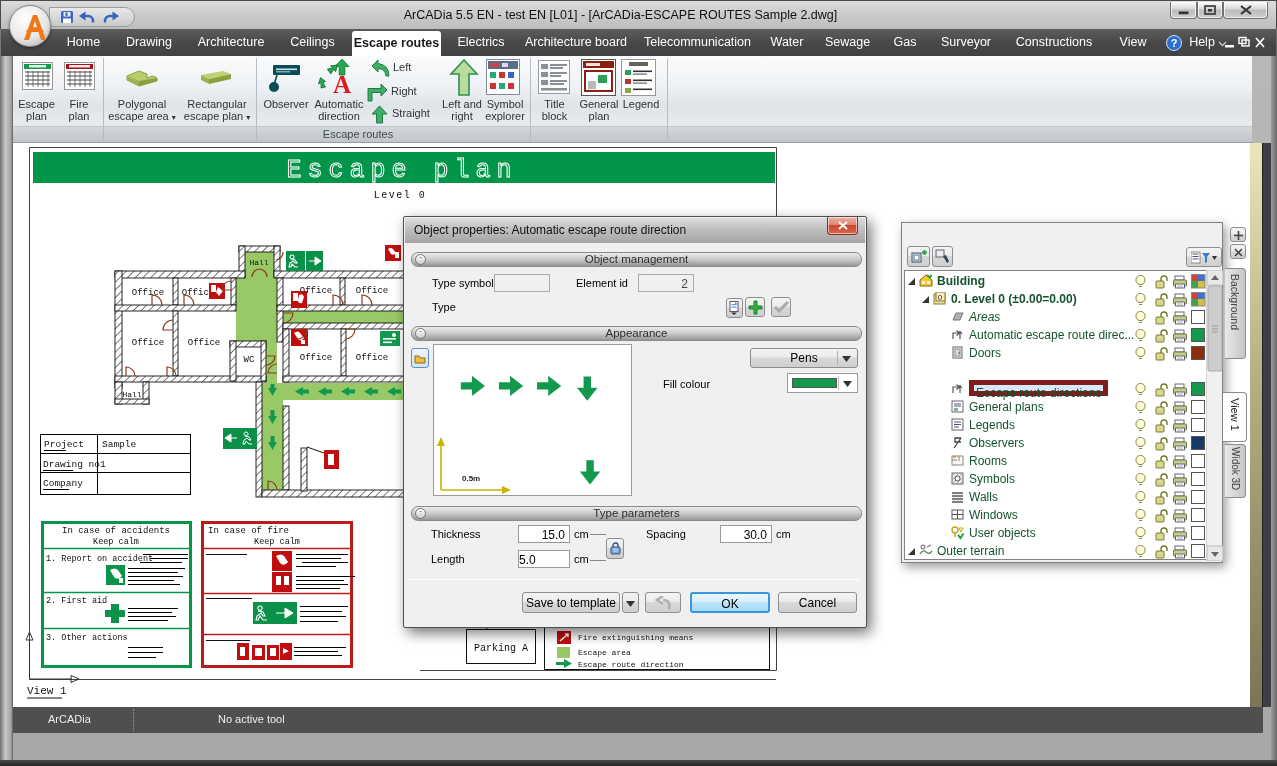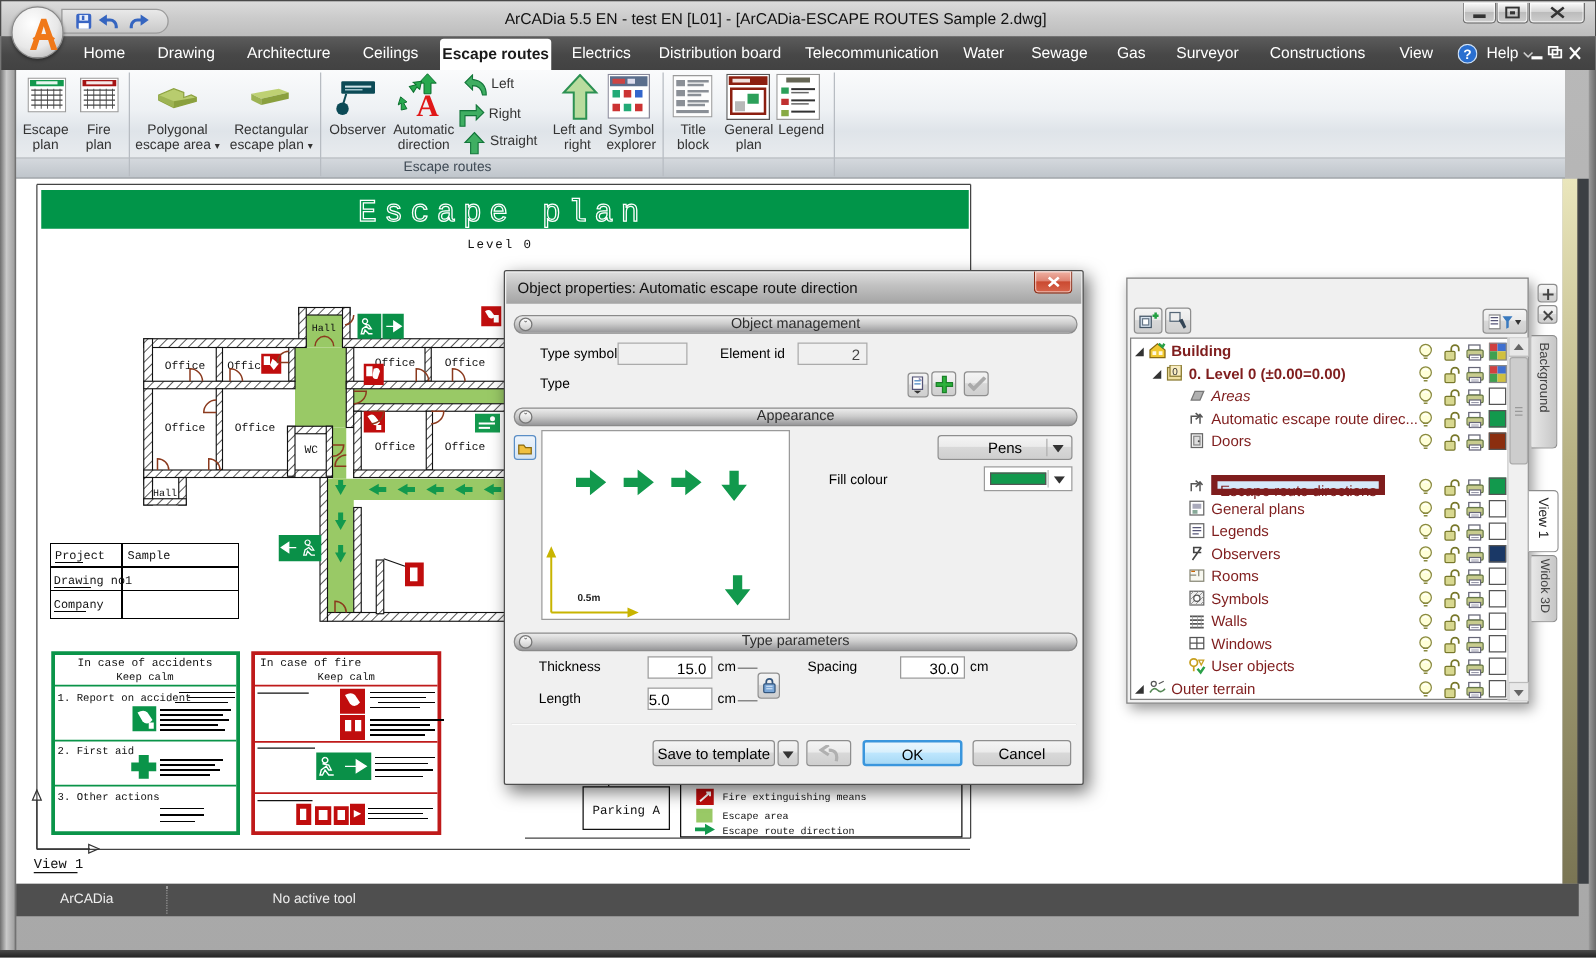--- a/index.html
+++ b/index.html
@@ -43,21 +43,21 @@
 .dinput{position:absolute;background:#fff;border:1px solid #9a9a9a;font-size:12px;color:#000}
 .dinput.dis{background:#f0f0f0;border:1px solid #ababab}
 .dbtn{position:absolute;background:linear-gradient(#f4f4f4,#ebebeb 45%,#d8d8d8 50%,#cfcfcf);border:1px solid #8e8e8e;border-radius:3px;font-size:12px;color:#000;text-align:center}
 
 #pm{position:absolute;left:901px;top:222px;width:322px;height:341px;background:#f0f0f0;border:1px solid #808080;box-shadow:3px 4px 10px rgba(0,0,0,.4)}
 #pmtabs{position:absolute;left:1223px;top:222px;width:28px;height:341px}
 .pmtab{position:absolute;left:2px;width:21px;background:linear-gradient(90deg,#e8e8e8,#c6c6c6);border:1px solid #8c8c8c;border-left:none;border-radius:0 4px 4px 0;color:#444;font-size:11px}
 .vtext{writing-mode:vertical-rl;display:block;margin:auto;padding-top:5px;white-space:nowrap}
 #pmtitle{position:absolute;left:2px;top:2px;right:2px;height:17px;background:linear-gradient(#efefef,#d8d8d8 45%,#b4b4b4);border:1px solid #9c9c9c;border-radius:2px;font-size:11.5px;color:#333;text-align:center;line-height:16px}
 #pmtree{position:absolute;left:2px;top:47px;width:303px;height:290px;background:#fff;border:1px solid #828282;overflow:hidden;font-size:12px}
-.trow{position:absolute;left:0;width:100%;height:18px;line-height:18px;color:#7f1d1d;white-space:nowrap}
+.trow{position:absolute;left:0;width:100%;height:18px;line-height:18px;color:#14532d;white-space:nowrap}
 #pmsb{position:absolute;left:1206px;top:270px;width:16px;height:291px;background:#f0f0f0;border-left:1px solid #d5d5d5}
 
 .sbtn{position:absolute;top:3px;width:19px;height:21px;background:linear-gradient(#777,#4a4a4a);border:1px solid #2a2a2a;border-radius:2px}
 </style></head><body>
 <div id="win"></div>
 <div id="lborder"></div>
 <div id="rborder"></div>
 <div id="titlebar"></div>
 <div id="title">ArCADia 5.5 EN - test EN [L01] - [ArCADia-ESCAPE ROUTES Sample 2.dwg]</div>
 <div class="wbtn" style="left:1170px;width:27px">
@@ -75,21 +75,21 @@
     <svg width="12" height="10">
       <path d="M1 1 L11 9 M11 1 L1 9" stroke="#333" stroke-width="2"></path>
     </svg>
   </div>
 <div id="tabbar"></div>
 <div class="tab" style="left:56px;width:55px">Home</div>
 <div class="tab" style="left:120px;width:58px">Drawing</div>
 <div class="tab" style="left:187px;width:88px">Architecture</div>
 <div class="tab" style="left:284px;width:57px">Ceilings</div>
 <div class="tab" style="left:450px;width:62px">Electrics</div>
-<div class="tab" style="left:521px;width:110px">Distribution board</div>
+<div class="tab" style="left:521px;width:110px">Architecture board</div>
 <div class="tab" style="left:640px;width:115px">Telecommunication</div>
 <div class="tab" style="left:764px;width:46px">Water</div>
 <div class="tab" style="left:820px;width:55px">Sewage</div>
 <div class="tab" style="left:886px;width:38px">Gas</div>
 <div class="tab" style="left:935px;width:62px">Surveyor</div>
 <div class="tab" style="left:1010px;width:88px">Constructions</div>
 <div class="tab" style="left:1112px;width:42px">View</div>
 <div id="tabactive" style="left:352px;width:89px">Escape routes</div>
 <svg class="abs" style="left:1166px;top:35px" width="16" height="16">
     <circle cx="8" cy="8" r="7.5" fill="#2a6fd0"></circle>

